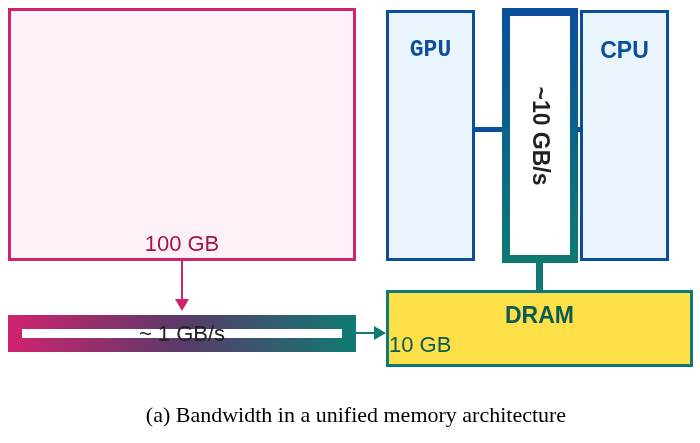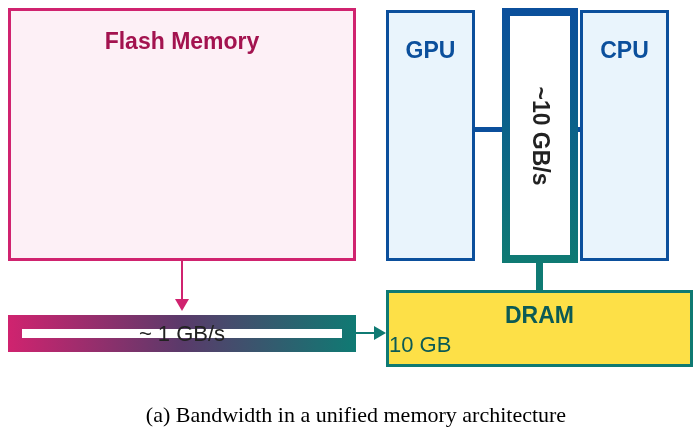--- a/index.html
+++ b/index.html
@@ -9,40 +9,40 @@
   #flash-title { left:0; right:0; top:17px; text-align:center; font-weight:bold; font-size:23px; color:#a3134f; }
   #flash-size { left:0; right:0; top:220px; text-align:center; font-size:22px; color:#a3134f; }
   #flash-stem { left:181px; top:261px; width:2px; height:42px; background:#d0236f; }
   #flash-head { left:175px; top:299px; width:0; height:0; border-left:7px solid transparent; border-right:7px solid transparent; border-top:12px solid #d0236f; }
   #slow-bus { left:8px; top:315px; width:348px; height:37px; padding:14px;
               background:linear-gradient(90deg,#d0236f 0%, #5a3a6a 50%, #0f7a73 100%); }
   #slow-bus-inner { width:100%; height:100%; background:#ffffff; display:flex; align-items:center; justify-content:center; font-size:22px; color:#222; }
   #slow-arrow-line { left:356px; top:332px; width:20px; height:2px; background:#0f7a73; }
   #slow-arrow-head { left:374px; top:326px; width:0; height:0; border-top:7px solid transparent; border-bottom:7px solid transparent; border-left:12px solid #0f7a73; }
   .proc { top:10px; width:89px; height:251px; border:3px solid #0b4f9c; background:#e9f4fc; }
-  #gpu { left:386px; }
+  #gpu { left:386px;font-family:Liberation Mono, monospace; }
   #cpu { left:580px; }
   .proc-label { left:0; right:0; top:24px; text-align:center; font-weight:bold; font-size:23px; color:#0b4f9c; }
   #bus { left:502px; top:8px; width:76px; height:255px; padding:8px;
          background:linear-gradient(180deg,#0b4f9c 0%, #0b5f8c 40%, #0f7a73 100%); }
   #bus-inner { width:100%; height:100%; background:#ffffff; position:relative; }
   #bus-label { position:absolute; left:50%; top:50%; transform:translate(-50%,-50%) rotate(90deg); white-space:nowrap; font-weight:bold; font-size:23px; color:#222; }
   #gpu-link { left:475px; top:127px; width:28px; height:5px; background:#0b4f9c; }
   #cpu-link { left:578px; top:127px; width:27px; height:5px; background:#0b4f9c; }
   #dram-link { left:536px; top:263px; width:7px; height:28px; background:#0f7a73; }
   #dram { left:386px; top:290px; width:307px; height:77px; border:3px solid #0f7a73; background:#fde047; }
   #dram-title { left:0; right:0; top:9px; text-align:center; font-weight:bold; font-size:23px; color:#0b5a55; }
   #dram-size { left:0; right:0; top:39px; font-size:22px; color:#0b5a55; }
   #caption { left:12px; right:0; top:402px; text-align:center; font-family:"Liberation Serif", serif; font-size:22px; color:#000; }
 </style>
 </head>
 <body>
 
 <div class="abs" id="flash">
-  <div class="abs" id="flash-title">Flash Memory</div>
+  <div class="abs" id="flash-size">100 GB</div>
 </div>
 <div class="abs" id="flash-stem"></div>
 <div class="abs" id="flash-head"></div>
 
 <div class="abs" id="slow-bus">
   <div id="slow-bus-inner">~ 1 GB/s</div>
 </div>
 <div class="abs" id="slow-arrow-line"></div>
 <div class="abs" id="slow-arrow-head"></div>
 

